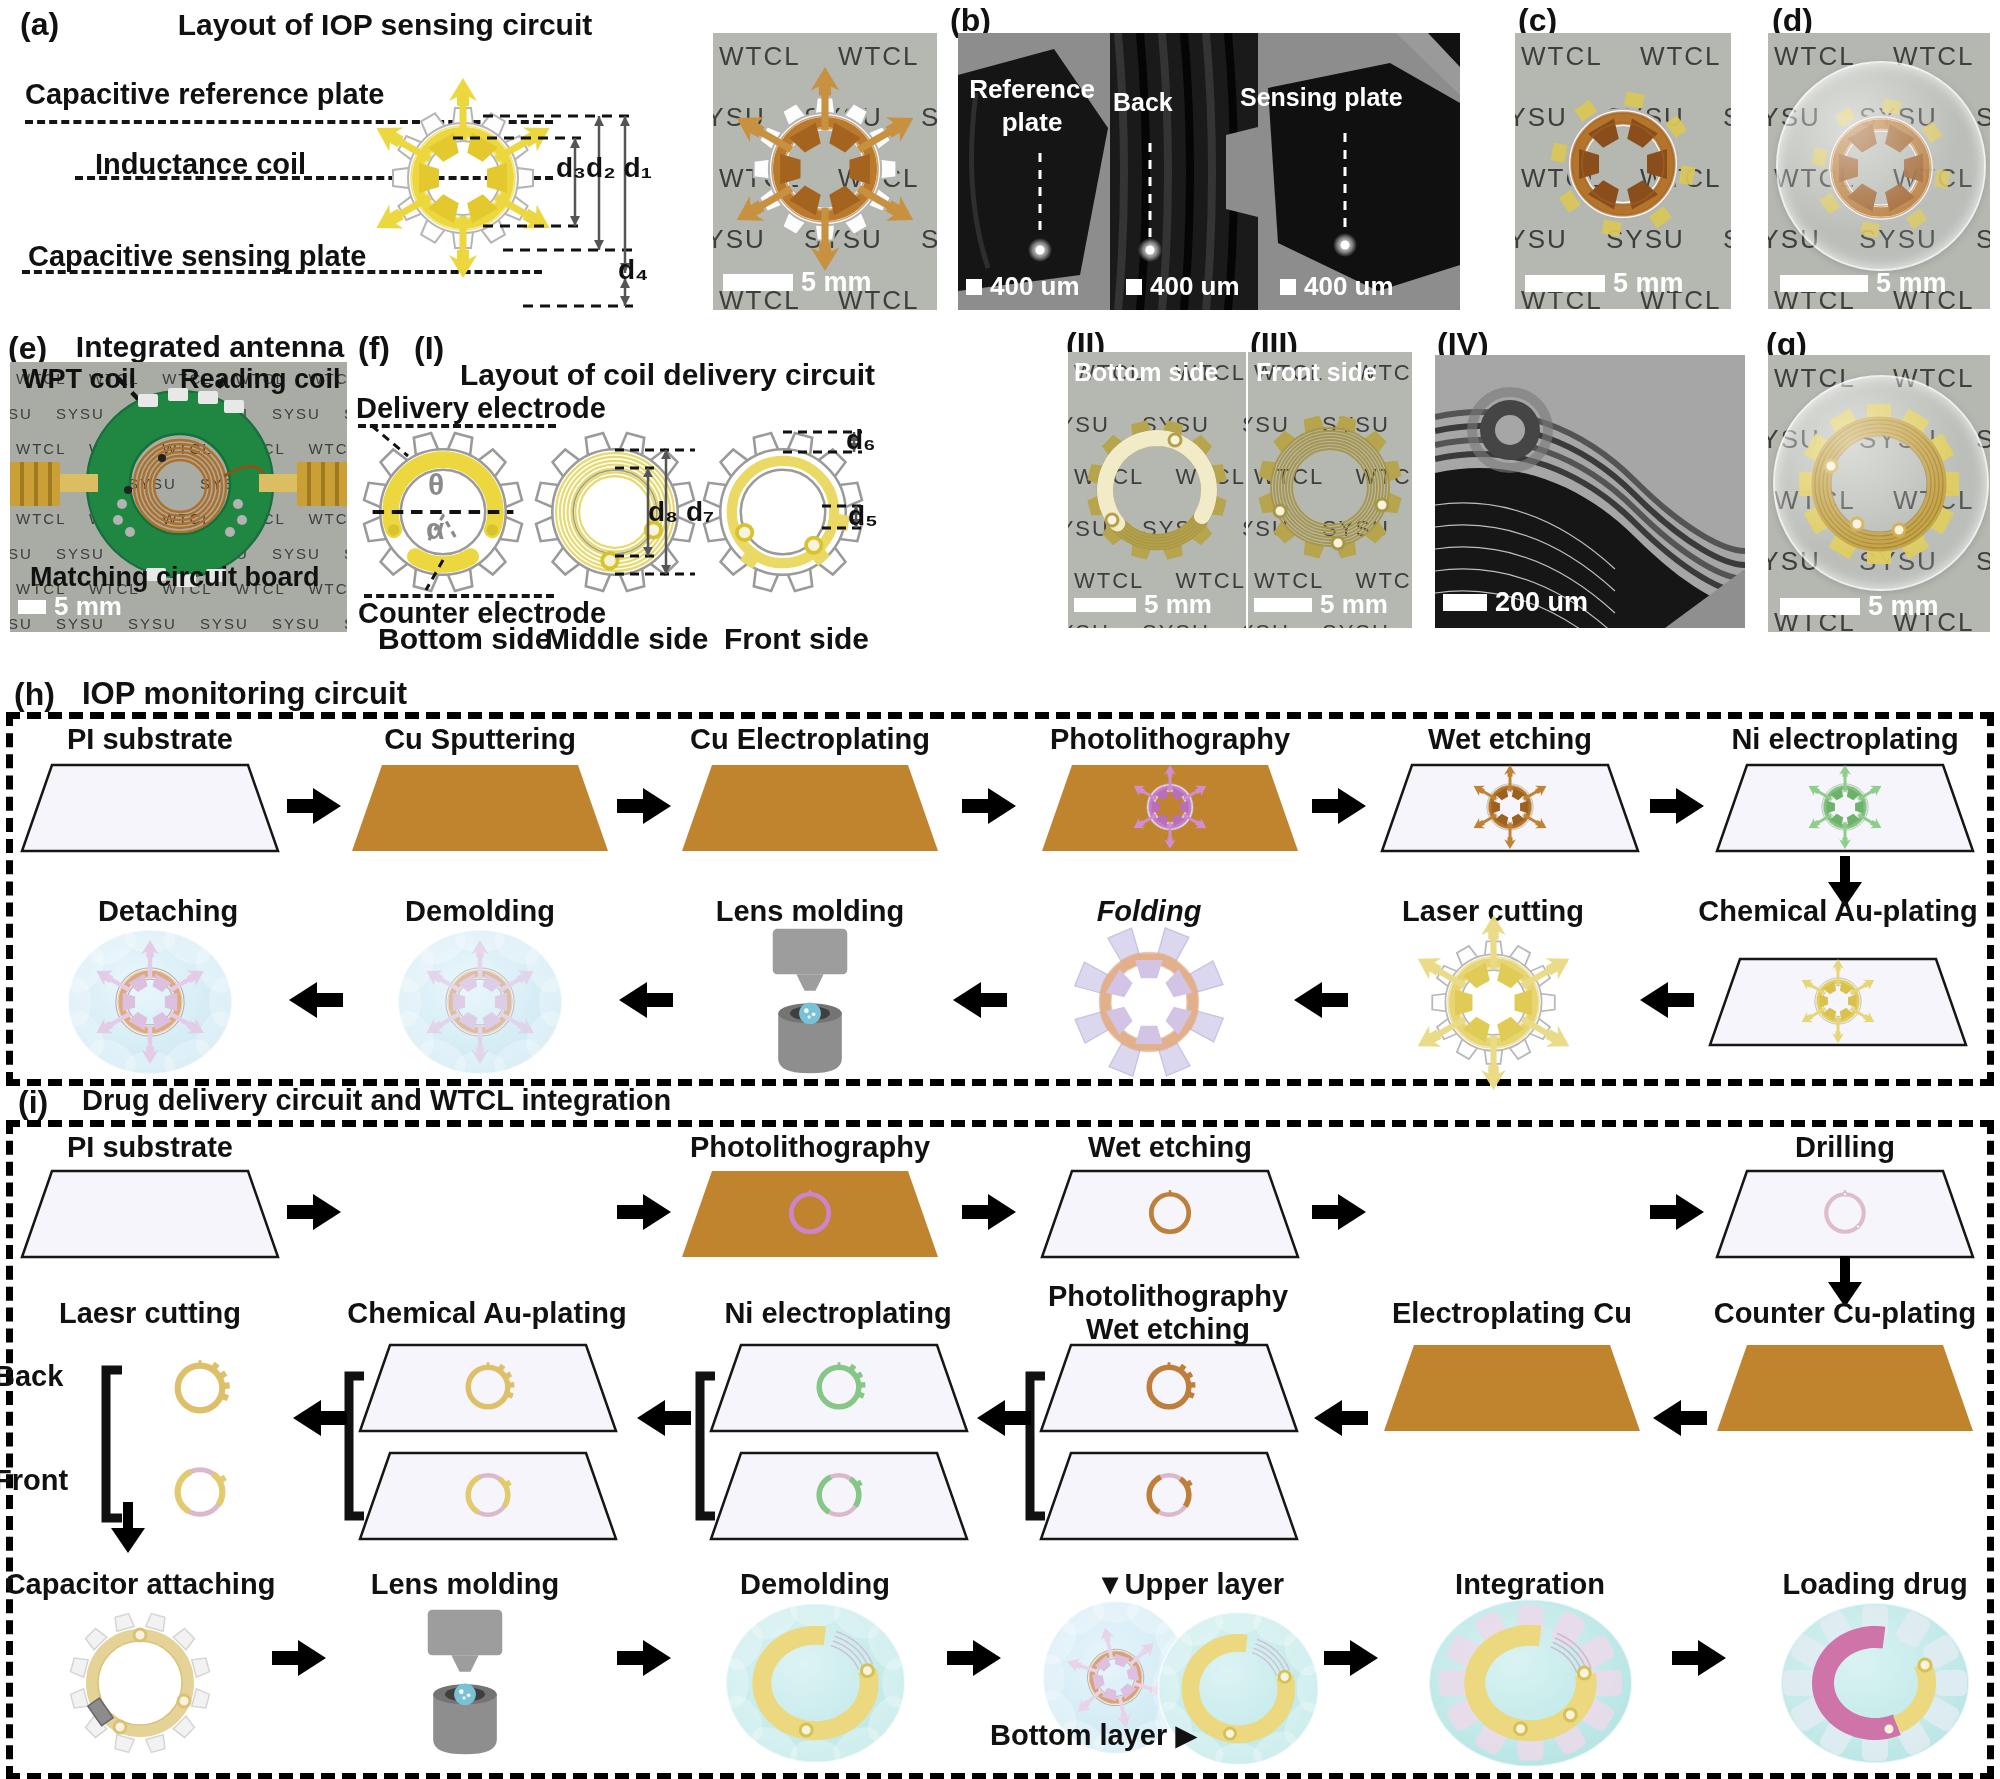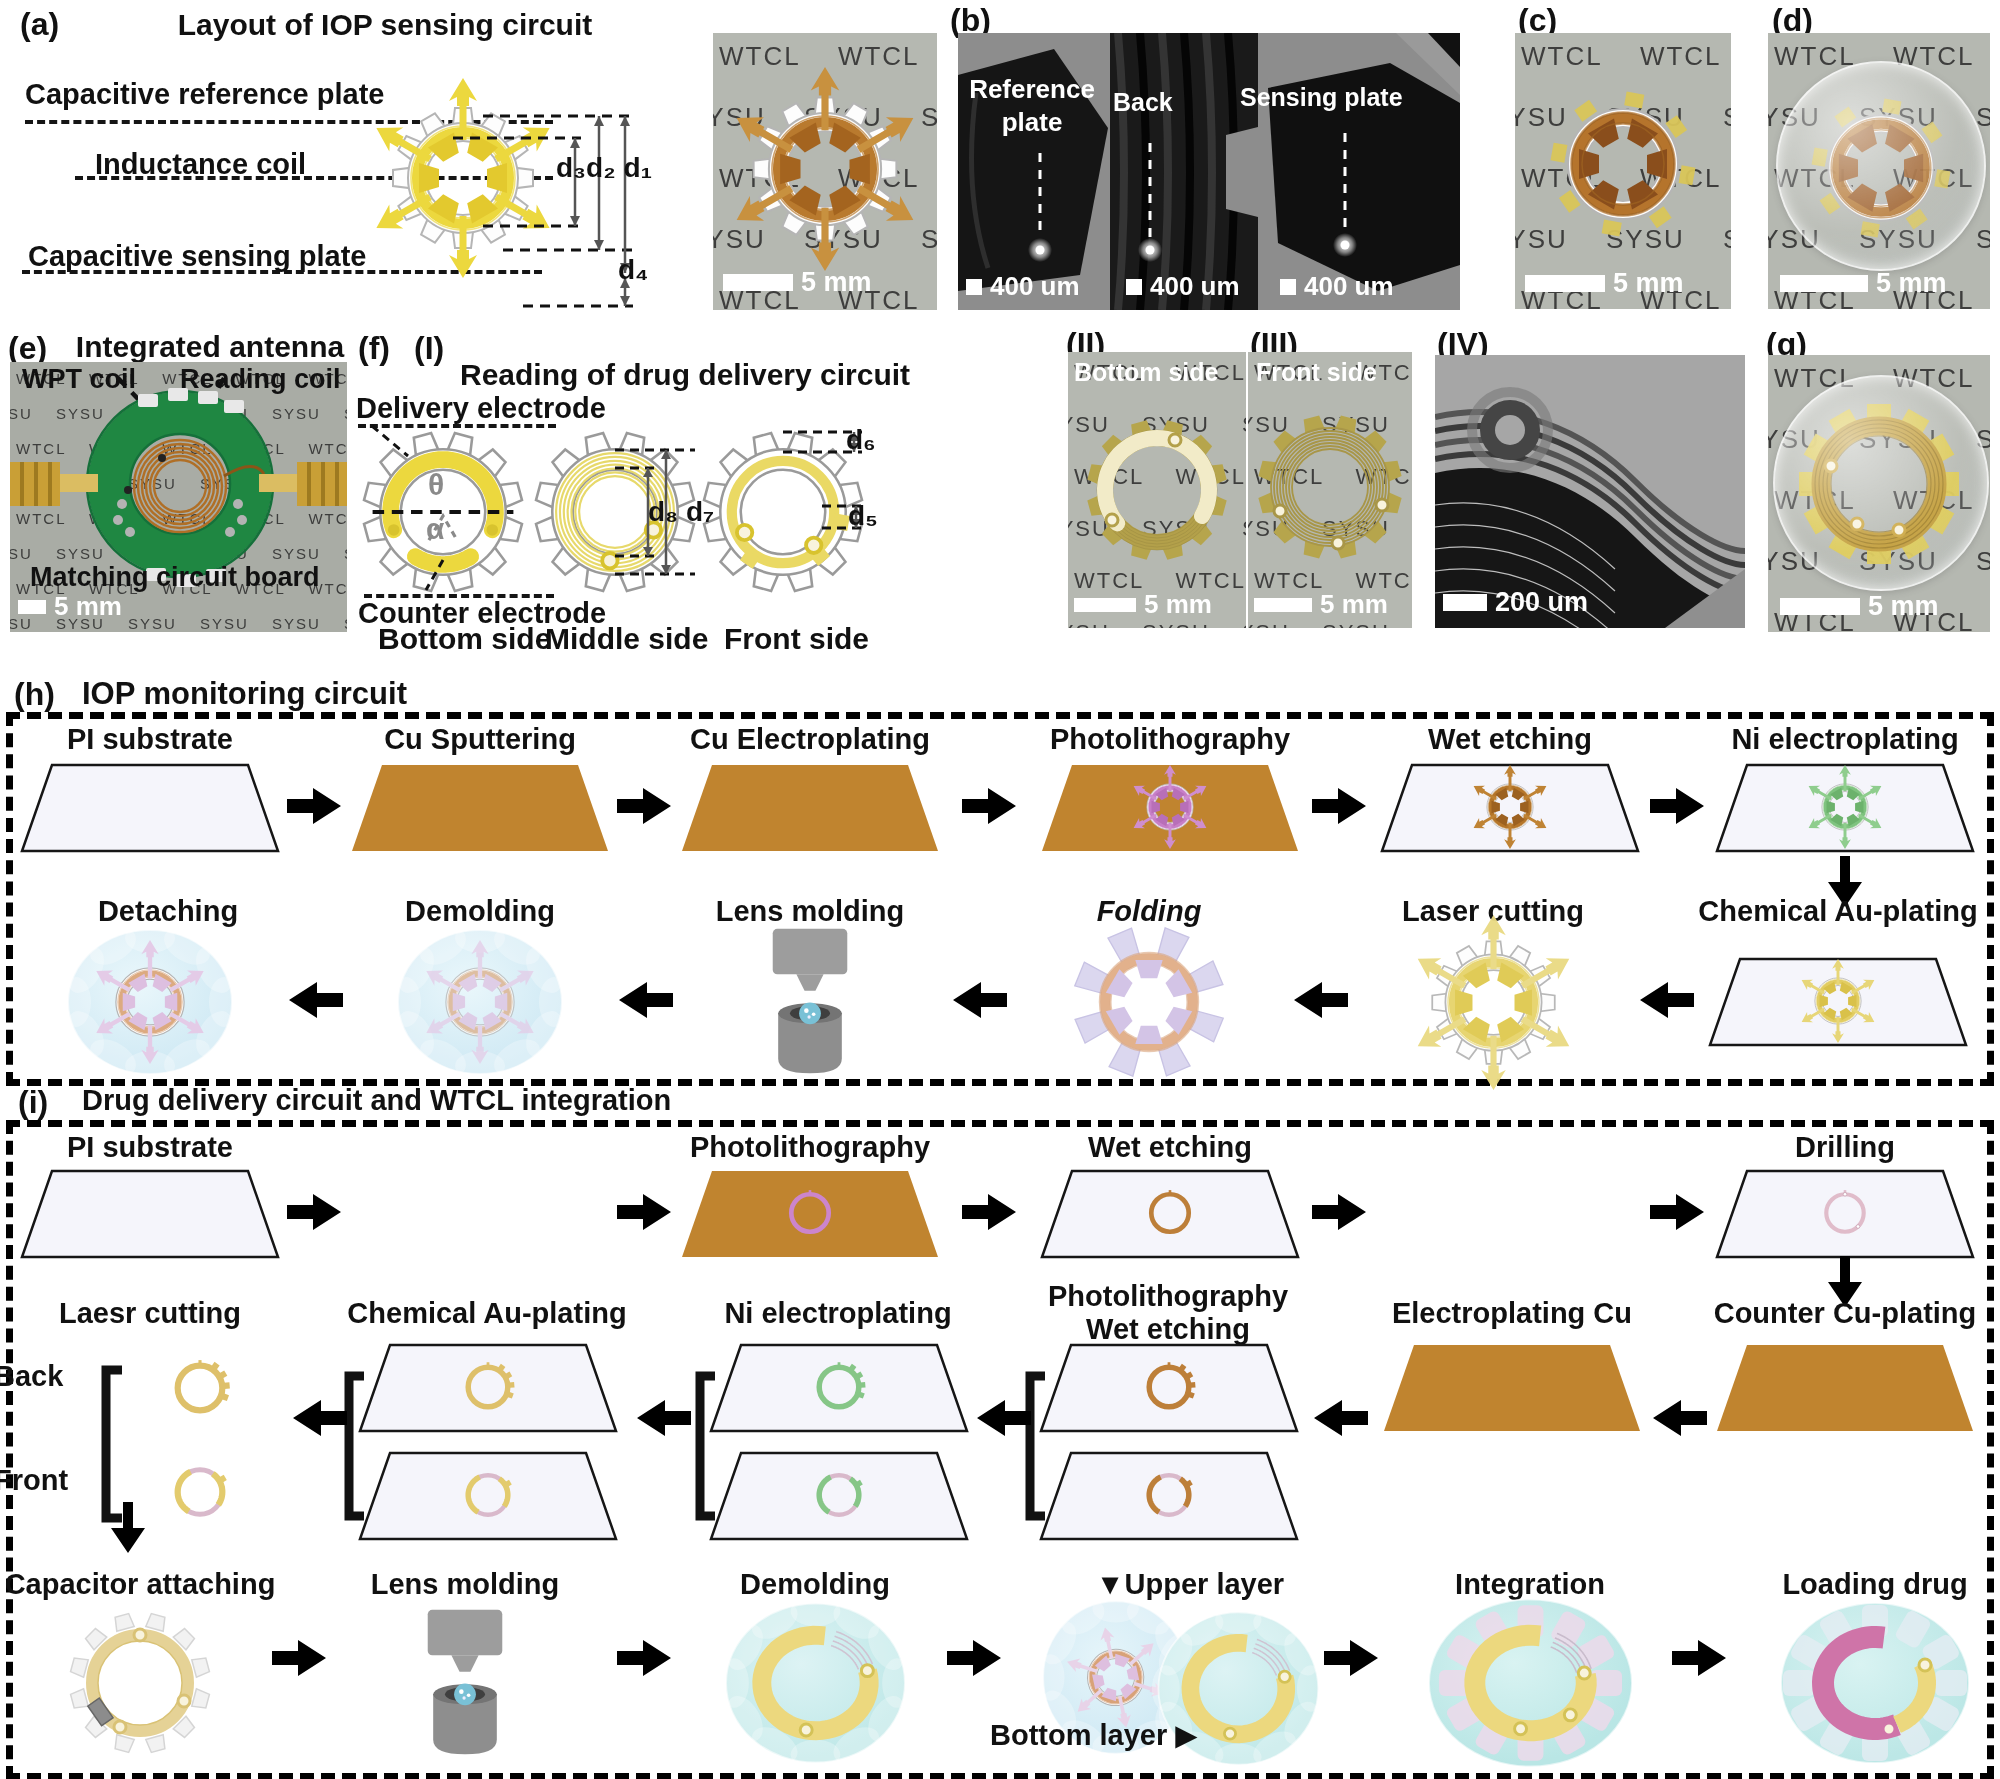--- a/index.html
+++ b/index.html
@@ -497,21 +497,21 @@
     <div class="alab" style="left:170px;top:2px;font-size:27px">Reading coil</div>
     <div class="alab" style="left:20px;top:200px;font-size:27px">Matching circuit board</div>
     <div class="sbar" style="left:8px;bottom:10px;font-size:26px">
       <div class="sbox" style="width:28px;height:14px"></div>
       <span>5 mm</span>
     </div>
   </div>
 
   <div class="tag" style="left:358px;top:330px">(f)</div>
   <div class="tag" style="left:414px;top:330px">(I)</div>
-  <div class="ptitle" style="left:460px;top:358px;width:320px">Reading of drug delivery circuit</div>
+  <div class="ptitle" style="left:460px;top:358px;width:320px">Layout of coil delivery circuit</div>
   <div class="alab" style="left:356px;top:392px">Delivery electrode</div>
   <div class="dashline" style="left:358px;top:424px;width:198px"></div>
   <div class="art" style="left:350px;top:420px"><svg width="530" height="185" viewBox="0 0 530 185" xmlns="http://www.w3.org/2000/svg">
         <g transform="translate(93,92) scale(1.28)">
           <g transform="rotate(15)">
             <polygon points="-9,-48 9,-48 7,-62 -7,-62" fill="#fff" stroke="#9a9a9a" stroke-width="2"></polygon>
           </g>
           <g transform="rotate(45)">
             <polygon points="-9,-48 9,-48 7,-62 -7,-62" fill="#fff" stroke="#9a9a9a" stroke-width="2"></polygon>
           </g>

